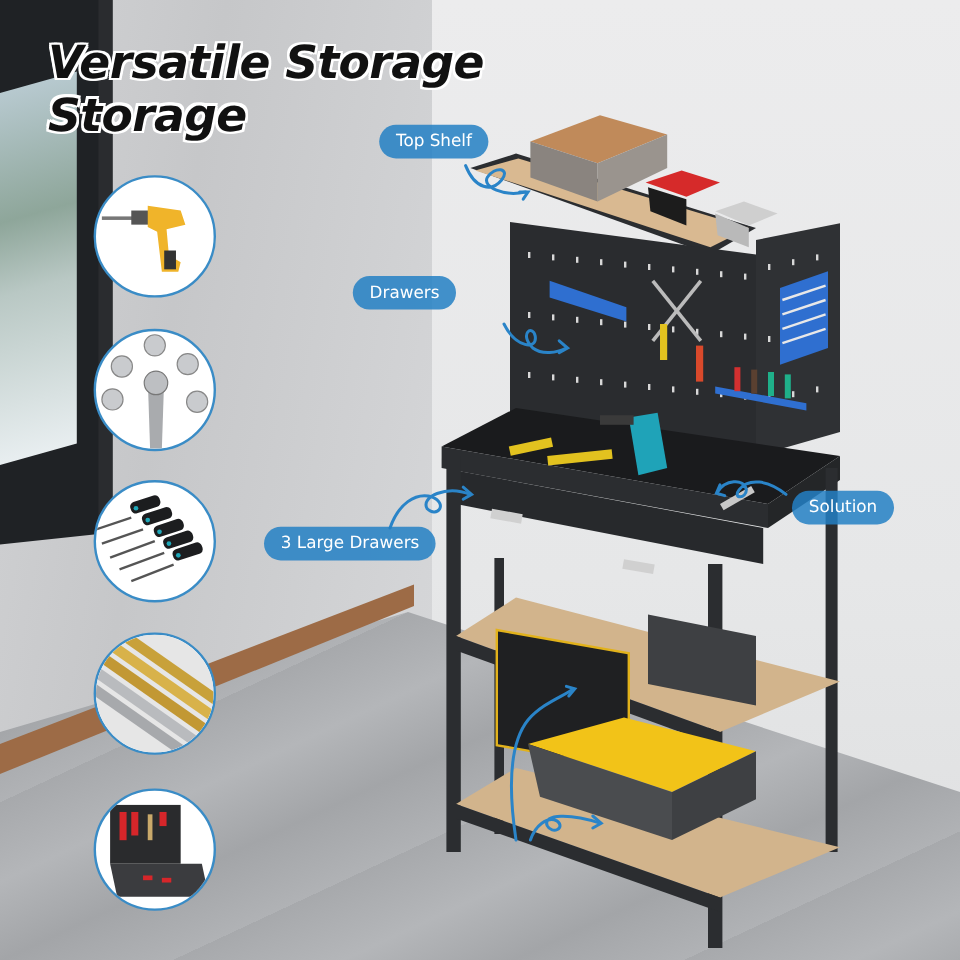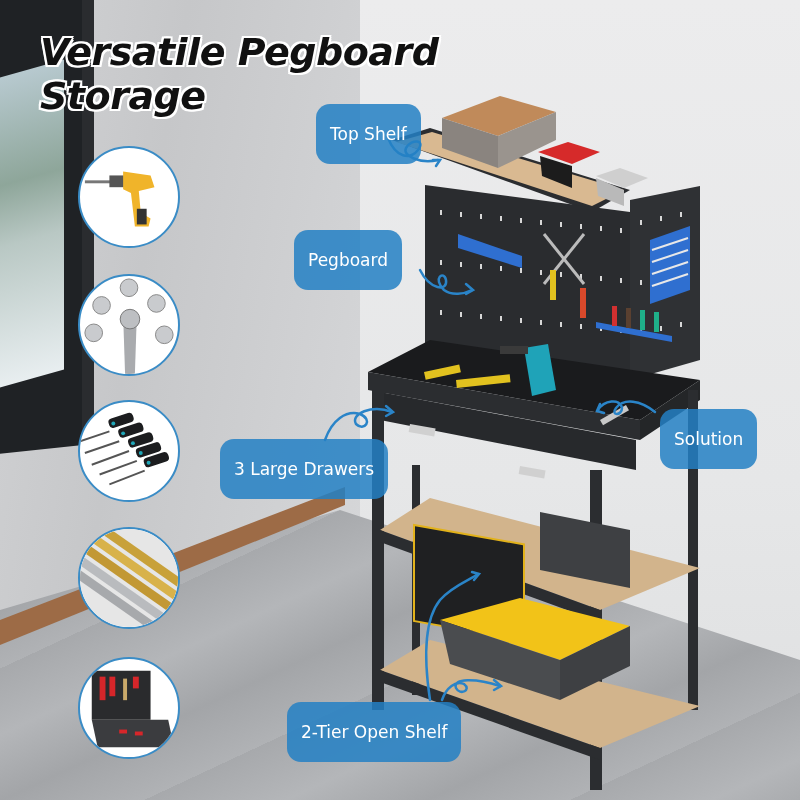--- a/index.html
+++ b/index.html
@@ -25,39 +25,39 @@
   .title span { display:block; }
 
   
   .thumb { position:absolute; left:78px; width:98px; height:98px; border-radius:50%; border:2px solid #3a8cc6; background:#fff; overflow:hidden; }
   .thumb svg { width:100%; height:100%; display:block; }
 
   
   .bench { position:absolute; left:360px; top:90px; width:350px; height:700px; }
 
   
-  .pill { position:absolute; background:rgba(35,128,196,0.85); color:#fff; border-radius:14px; font-size:17px; line-height:28px; padding:16px 14px; white-space:nowrap; font-family:"DejaVu Sans", sans-serif; }
+  .pill { position:absolute; background:rgba(35,128,196,0.85); color:#fff; border-radius:14px; font-size:14px; line-height:28px; padding:0 14px; white-space:nowrap; font-family:"DejaVu Sans", sans-serif; }
 </style>
 </head>
 <body>
 
 <div class="scene">
   <div class="wall-right"></div>
   <div class="wall-left"></div>
   <div class="window">
     <div class="window-glass"></div>
   </div>
   <div class="window-frame-post"></div>
   <div class="floor"></div>
   <svg style="position:absolute;left:0;top:0" width="800" height="800">
     <polygon points="0,620 345,487 345,505 0,645" fill="#9d6b46"></polygon>
   </svg>
 
   <div class="title">
-    <span>Versatile Pegboard</span>
+    <span>Versatile Storage</span>
     <span>Storage</span>
   </div>
 
   <div class="thumb" style="top:146px">
     <svg viewBox="0 0 100 100">
       <rect x="5" y="33" width="30" height="3" fill="#777"></rect>
       <rect x="30" y="28" width="16" height="12" fill="#555"></rect>
       <path d="M44 24 L72 28 L76 40 L60 44 L62 66 L72 72 L70 80 L56 80 L52 46 L44 42 Z" fill="#f0b42a"></path>
       <rect x="58" y="62" width="10" height="16" fill="#333"></rect>
     </svg>
@@ -244,17 +244,16 @@
       <path d="M655 412 C640 400, 624 398, 616 408 C610 416, 622 416, 622 408 C620 398, 604 400, 598 410"></path>
       <path d="M600 404 L597 411 L604 413"></path>
       <path d="M430 700 C424 660, 424 620, 440 600 C452 586, 470 580, 478 574"></path>
       <path d="M472 572 L479 574 L474 580"></path>
       <path d="M442 700 C446 688, 456 680, 464 684 C472 690, 460 696, 456 688 C452 678, 476 678, 500 686"></path>
       <path d="M494 680 L501 686 L494 690"></path>
     </g>
   </svg>
 
   <div class="pill" style="left:316px;top:104px">Top Shelf</div>
-  <div class="pill" style="left:294px;top:230px">Pegboard</div>
+  <div class="pill" style="left:294px;top:230px">Drawers</div>
   <div class="pill" style="left:220px;top:439px">3 Large Drawers</div>
   <div class="pill" style="left:660px;top:409px">Solution</div>
-  <div class="pill" style="left:287px;top:702px">2-Tier Open Shelf</div>
 </div>
 
 </body></html>

